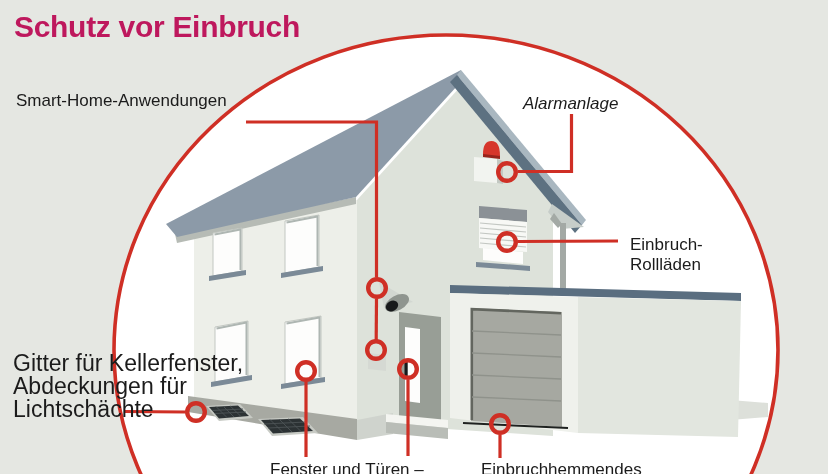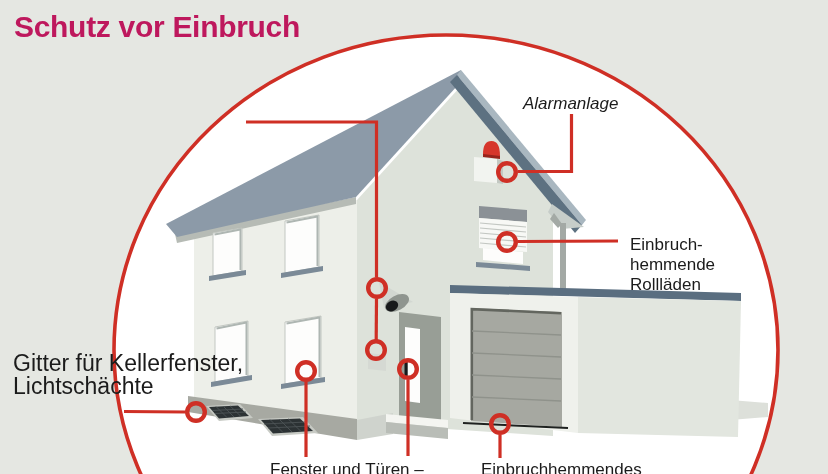--- a/index.html
+++ b/index.html
@@ -174,34 +174,35 @@
       <circle cx="306" cy="371" r="8.8"></circle>
       <circle cx="408" cy="369" r="8.8"></circle>
       <circle cx="196" cy="412" r="8.8"></circle>
       <circle cx="500" cy="424" r="8.8"></circle>
     </g>
   </svg>
 
   <div id="title">Schutz vor Einbruch</div>
 
   <div class="label" id="lbl-smart">
+    <span class="ln">Smart-Home-Anwendungen</span>
   </div>
 
   <div class="label" id="lbl-alarm">
     <span class="ln">Alarmanlage</span>
   </div>
 
   <div class="label" id="lbl-shutters">
     <span class="ln">Einbruch-</span>
-    <span class="ln">hemmende</span>
     <span class="ln">Rollläden</span>
   </div>
 
   <div class="label" id="lbl-cellar">
     <span class="ln">Gitter für Kellerfenster,</span>
+    <span class="ln">Abdeckungen für</span>
     <span class="ln">Lichtschächte</span>
   </div>
 
   <div class="label" id="lbl-windows">
     <span class="ln">Fenster und Türen –</span>
   </div>
 
   <div class="label" id="lbl-garage">
     <span class="ln">Einbruchhemmendes</span>
   </div>

